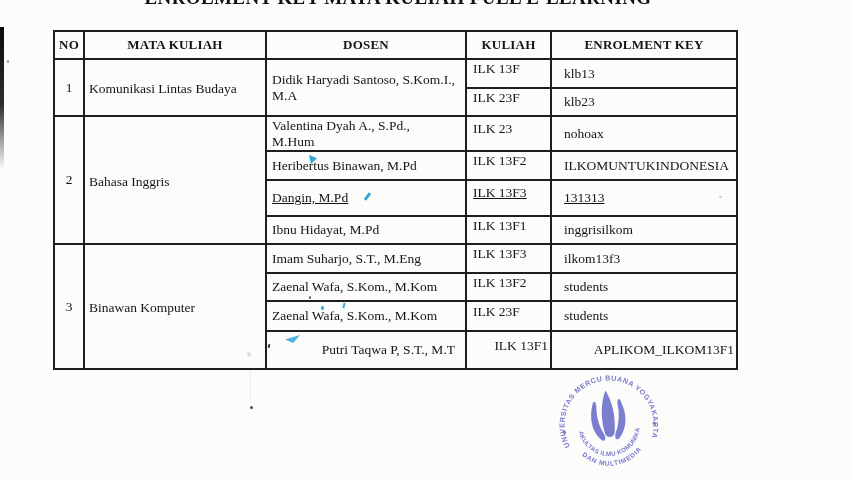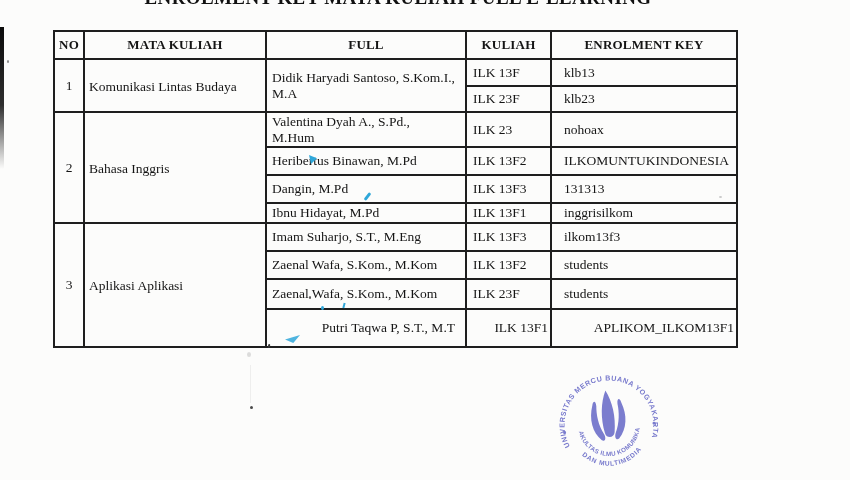--- a/index.html
+++ b/index.html
@@ -26,21 +26,21 @@
     vertical-align:middle;
     overflow:hidden;
   }
   table.enrol th{
     font-size:13px;font-weight:bold;text-align:center;padding:2px 2px;
     letter-spacing:.2px;
   }
   td.c-no{text-align:center;}
   td.c-course{padding:4px 2px 1px 4px;}
   td.c-dosen{padding:1px 10px 1px 5px;}
-  td.c-kelas{padding:1px 2px 1px 6px;white-space:nowrap;}
+  td.c-kelas{padding:1px 2px 10px 6px;white-space:nowrap;}
   td.c-key{padding:1px 2px 1px 12px;white-space:nowrap;}
   
   .scan-edge{
     position:absolute;left:0;top:27px;width:4px;height:142px;
     background:linear-gradient(to bottom,#0b0b0b,#2e2e2e 55%,rgba(70,70,70,0));
   }
   .pen{position:absolute;}
   .speck{position:absolute;border-radius:50%;}
   .faint-streak{position:absolute;left:250px;top:365px;width:1px;height:38px;background:rgba(0,0,0,.055);}
   
@@ -66,21 +66,21 @@
     <col style="width:30px">
       <col style="width:182px">
       <col style="width:200px">
       <col style="width:85px">
       <col style="width:186px">
   </colgroup>
   <thead>
     <tr style="height:28px">
         <th>NO</th>
         <th>MATA KULIAH</th>
-        <th>FULL</th>
+        <th>DOSEN</th>
         <th>KULIAH</th>
         <th>ENROLMENT KEY</th>
       </tr>
   </thead>
   <tbody>
       <tr style="height: 27px;">
         <td class="c-no" rowspan="2">1</td>
         <td class="c-course" rowspan="2">Komunikasi Lintas Budaya</td>
         <td class="c-dosen" rowspan="2">Didik Haryadi Santoso, S.Kom.I., M.A</td>
         <td class="c-kelas">ILK 13F</td>
@@ -95,33 +95,33 @@
         <td class="c-course" rowspan="4">Bahasa Inggris</td>
         <td class="c-dosen" rowspan="1">Valentina Dyah A., S.Pd., M.Hum</td>
         <td class="c-kelas">ILK 23</td>
         <td class="c-key">nohoax</td>
       </tr>
       <tr style="height: 28px;">
         <td class="c-dosen" rowspan="1">Heribertus Binawan, M.Pd</td>
         <td class="c-kelas">ILK 13F2</td>
         <td class="c-key">ILKOMUNTUKINDONESIA</td>
       </tr>
-      <tr style="height: 28px;">
+      <tr style="height: 36px; text-decoration: underline;">
         <td class="c-dosen" rowspan="1">Dangin, M.Pd</td>
         <td class="c-kelas">ILK 13F3</td>
         <td class="c-key">131313</td>
       </tr>
       <tr style="height: 18px;">
         <td class="c-dosen" rowspan="1">Ibnu Hidayat, M.Pd</td>
         <td class="c-kelas">ILK 13F1</td>
         <td class="c-key">inggrisilkom</td>
       </tr>
       <tr style="height: 28px;">
         <td class="c-no" rowspan="4">3</td>
-        <td class="c-course" rowspan="4">Aplikasi Aplikasi</td>
+        <td class="c-course" rowspan="4">Binawan Komputer</td>
         <td class="c-dosen" rowspan="1">Imam Suharjo, S.T., M.Eng</td>
         <td class="c-kelas">ILK 13F3</td>
         <td class="c-key">ilkom13f3</td>
       </tr>
       <tr style="height: 28px;">
         <td class="c-dosen" rowspan="1">Zaenal Wafa, S.Kom., M.Kom</td>
         <td class="c-kelas">ILK 13F2</td>
         <td class="c-key">students</td>
       </tr>
       <tr style="height: 30px;">

